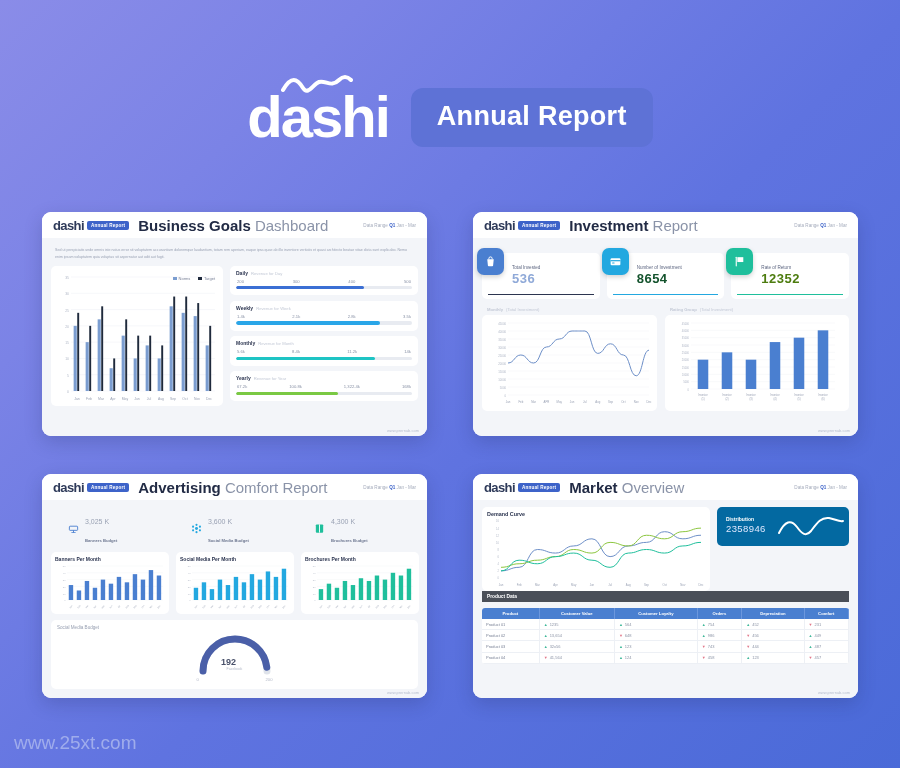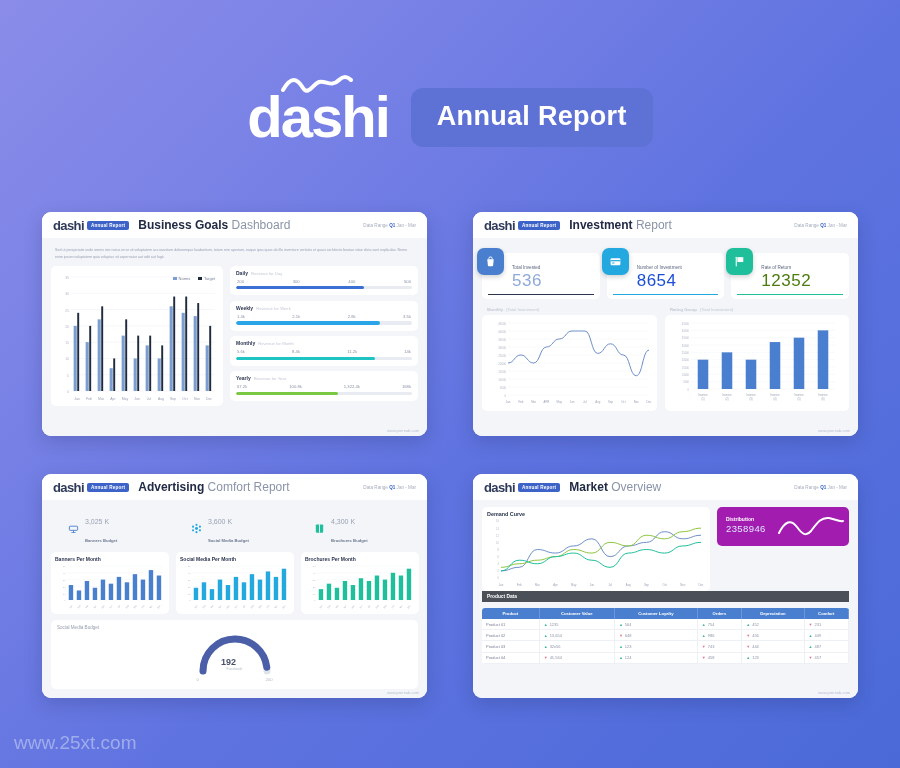--- a/index.html
+++ b/index.html
@@ -26,21 +26,21 @@
   .slide.s2{ left:431px; top:0; }
   .slide.s3{ left:0;   top:262px; }
   .slide.s4{ left:431px; top:262px; }
 
   
   .sl-head{ height:26px; display:flex; align-items:center; padding:0 11px; background:#fff;}
   .sl-logo{ display:flex; align-items:center; gap:3px; }
   .sl-logo .lw{ font-size:13px; font-weight:700; color:#2e3a59; letter-spacing:-.6px; line-height:1; position:relative;}
   .sl-chip{ background:#3d63c9; color:#fff; font-size:4.6px; font-weight:700; padding:2px 4px;
      border-radius:2px; letter-spacing:.2px; white-space:nowrap; }
-  .sl-title{ margin-left:9px; font-size:12px; color:#8a93a8; white-space:nowrap;}
+  .sl-title{ margin-left:9px; font-size:15px; color:#8a93a8; white-space:nowrap;}
   .sl-title b{ color:#222b45; font-weight:700; }
   .sl-range{ margin-left:auto; font-size:4.6px; color:#a6adbd; white-space:nowrap;}
   .sl-range .q{ color:#3d63c9; font-weight:700; }
   .sl-body{ height:198px; background:#f3f5f9; padding:7px 9px 0; position:relative; }
   .wmk{ position:absolute; right:8px; bottom:3px; font-size:4px; color:#b9c0d0; }
 
   
   .lorem{ font-size:3.6px; line-height:1.9; color:#9aa2b4; padding:2px 4px 5px; }
 
   .card{ background:#fff; border-radius:5px; }
@@ -57,21 +57,21 @@
   .pbar i{ display:block; height:100%; border-radius:2px;}
   .legend{ position:absolute; right:8px; top:10px; display:flex; gap:8px; font-size:4px; color:#7a8298;}
   .legend i{ display:inline-block; width:3.5px; height:3.5px; margin-right:2px; vertical-align:middle;}
 
   
   .kpis{ display:flex; gap:7px; }
   .kpi{ flex:1; height:46px; position:relative; padding:12px 6px 0 30px; }
   .kpi .ic{ position:absolute; left:-5px; top:-5px; width:27px; height:27px; border-radius:7px;
      display:flex; align-items:center; justify-content:center; box-shadow:0 2px 5px rgba(0,0,0,.18);}
   .kpi .lb{ font-size:4.6px; color:#5d6680; }
-  .kpi .vl{ font-size:17px; font-weight:400; letter-spacing:.5px; margin-top:1px;}
+  .kpi .vl{ font-size:13px; font-weight:700; letter-spacing:.5px; margin-top:1px;}
   .kpi .ul{ position:absolute; left:6px; right:6px; bottom:4px; height:1.2px; }
   .sect-t{ font-size:5px; font-weight:700; color:#2c3550; margin:7px 0 3px 2px;}
   .sect-t span{ font-weight:400; color:#c3c9d6; font-size:4.2px; margin-left:3px;}
 
   
   .bstats{ display:flex; gap:6px; padding:3px 2px 6px; }
   .bstat{ flex:1; display:flex; align-items:center; gap:5px; padding-left:14px;}
   .bstat .bi{ width:13px; height:13px; flex:0 0 13px; display:flex; align-items:center; justify-content:center;}
   .bstat .bv{ font-size:7px; color:#9aa2b4; line-height:1.2;}
   .bstat .bl{ font-size:4.2px; color:#6e7punk;}
@@ -292,21 +292,21 @@
         </div>
         <div class="card kpi">
           <div class="ic" style="background:#23a8e0">
             <svg width="13" height="13" viewBox="0 0 24 24">
                 <rect x="3" y="6" width="18" height="13" rx="2" fill="#fff"></rect>
                 <rect x="3" y="9.4" width="18" height="2.2" fill="#23a8e0"></rect>
                 <rect x="5.5" y="14" width="5" height="1.6" rx=".8" fill="#23a8e0"></rect>
               </svg>
           </div>
           <div class="lb">Number of Investment</div>
-          <div class="vl" style="color:#1d4ed8">8654</div>
+          <div class="vl" style="color:#14532d">8654</div>
           <div class="ul" style="background:#23a8e0"></div>
         </div>
         <div class="card kpi">
           <div class="ic" style="background:#1fbf9c">
             <svg width="13" height="13" viewBox="0 0 24 24">
                 <rect x="5" y="3" width="2" height="18" rx="1" fill="#fff"></rect>
                 <path d="M8 4h11v9H8z" fill="#fff"></path>
               </svg>
           </div>
           <div class="lb">Rate of Return</div>
@@ -696,21 +696,21 @@
                 <text x="123.0909090909091" y="69" text-anchor="middle" font-size="2.8" fill="#9aa2b4">Jul</text>
                 <text x="141.27272727272728" y="69" text-anchor="middle" font-size="2.8" fill="#9aa2b4">Aug</text>
                 <text x="159.45454545454547" y="69" text-anchor="middle" font-size="2.8" fill="#9aa2b4">Sep</text>
                 <text x="177.63636363636365" y="69" text-anchor="middle" font-size="2.8" fill="#9aa2b4">Oct</text>
                 <text x="195.81818181818184" y="69" text-anchor="middle" font-size="2.8" fill="#9aa2b4">Nov</text>
                 <text x="214.00000000000003" y="69" text-anchor="middle" font-size="2.8" fill="#9aa2b4">Dec</text>
               </g>
           </svg>
         </div>
         <div class="tiles">
-          <div class="tile" style="background:#a21caf">
+          <div class="tile" style="background:#0369a1">
             <div class="tl">Distribution</div>
             <div class="tv">2358946</div>
             <svg width="68" height="28" viewBox="0 0 68 28">
               <path d="M2 20 C8 8, 14 6, 20 14 C25 21, 29 24, 34 18 C40 10, 44 4, 52 5 C58 6, 62 9, 66 8" fill="none" stroke="#fff" stroke-width="2" stroke-linecap="round"></path>
             </svg>
           </div>
         </div>
       </div>
 
       <div>

